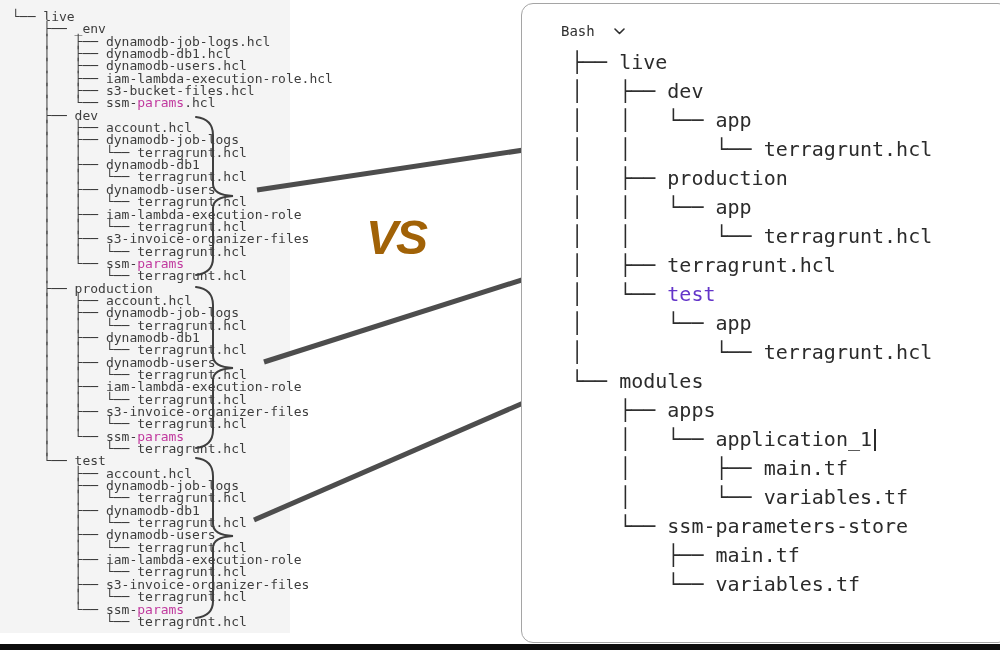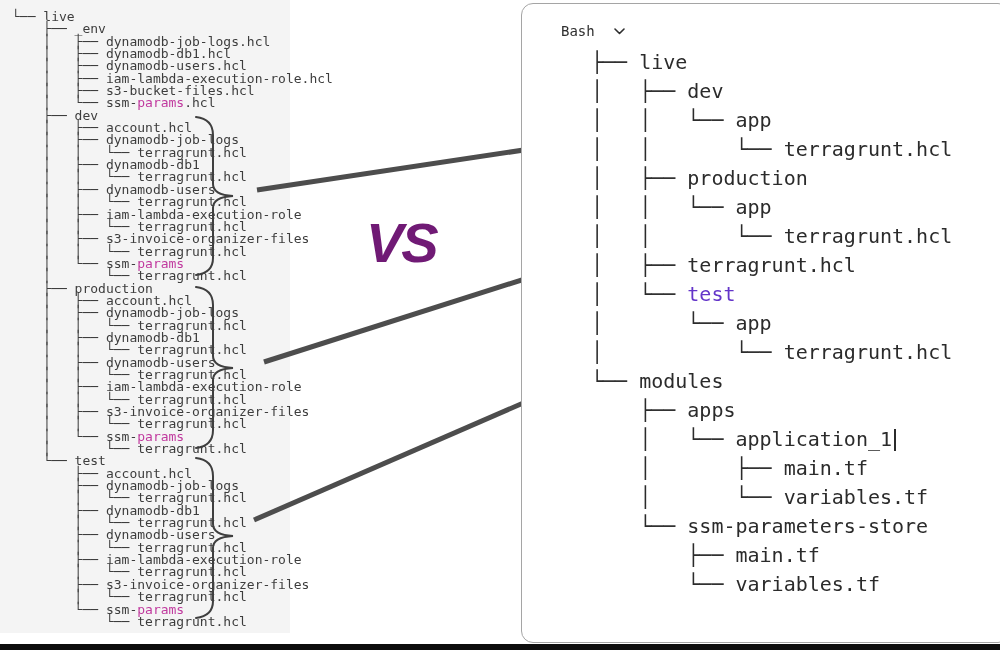--- a/index.html
+++ b/index.html
@@ -19,41 +19,41 @@
     color:#3d3d3d;white-space:pre;
   }
   .overlay{
     position:absolute;left:0;top:0;width:1000px;height:650px;
     pointer-events:none;
   }
   .vs{
     position:absolute;left:366px;top:210px;
     font-family:"Liberation Sans","DejaVu Sans",sans-serif;
     font-weight:bold;font-style:italic;
-    font-size:56px;letter-spacing:-2px;color:#701a75;
+    font-size:48px;letter-spacing:-2px;color:#a16207;
   }
   .code-panel{
     position:absolute;left:521px;top:3px;width:489px;height:640px;
     background:#ffffff;border:1.5px solid #a5a5a5;border-radius:12px;
     box-sizing:border-box;
   }
   .panel-header{
     position:absolute;left:39px;top:18px;height:18px;
     display:flex;align-items:center;gap:19px;cursor:pointer;
   }
   .panel-header-label{
     font-family:"DejaVu Sans Mono",monospace;
     font-size:14px;color:#2f2f2f;
   }
   .chevron{display:block;}
   .right-tree{
     position:absolute;left:49px;top:44px;
     font-family:"DejaVu Sans Mono",monospace;
     font-size:20px;line-height:29px;
-    color:#2b2b2b;white-space:pre;margin-left:20px;
+    color:#2b2b2b;white-space:pre;
   }
   .cursor{
     display:inline-block;width:2px;height:22px;background:#2b2b2b;
     vertical-align:text-bottom;margin-left:2px;
   }
   .bottom-bar{
     position:absolute;left:0;top:644px;width:1000px;height:6px;
     background:#0d0d0d;
   }
 </style>

